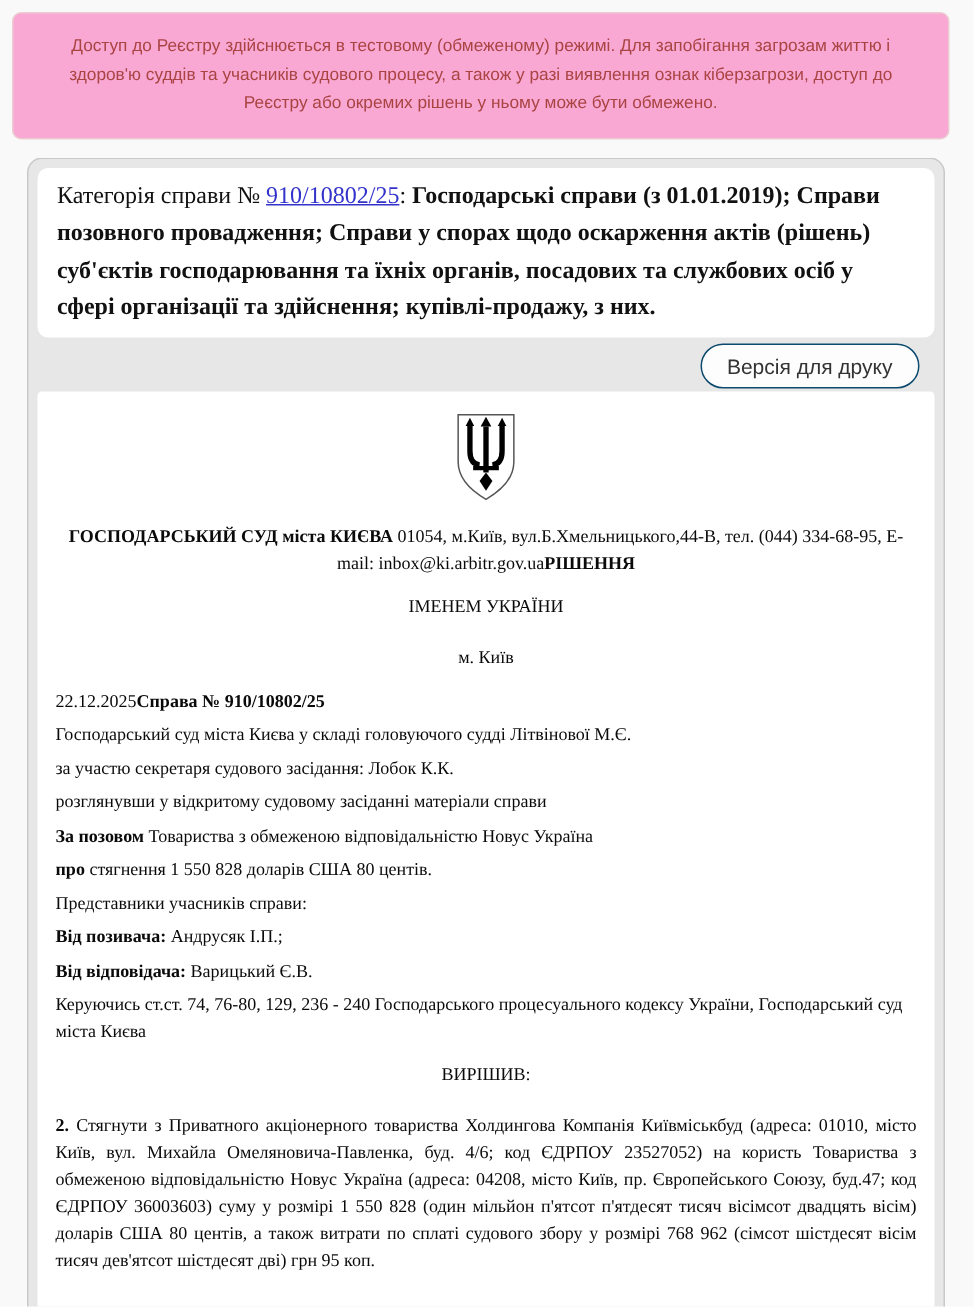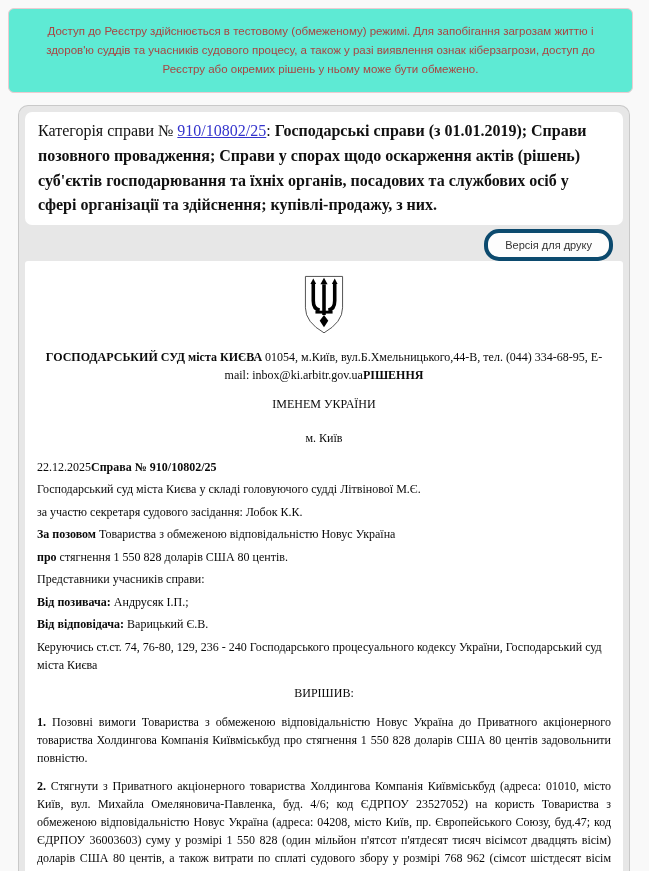--- a/index.html
+++ b/index.html
@@ -2,21 +2,21 @@
 <html lang="uk"><head>
 <meta charset="utf-8">
 <style>
   * { box-sizing: border-box; margin: 0; padding: 0; }
   html, body { width: 649px; height: 871px; overflow: hidden; }
   body { background: #f9f9f9; font-family: "Liberation Sans", sans-serif; }
 
   
   .banner {
     margin: 8px 16px 12px 8px;
-    background: #5eead4;
+    background: #f9a8d4;
     border: 1px solid #ebccd1;
     border-radius: 6px;
     color: #a94442;
     font-size: 11.5px;
     line-height: 1.65;
     text-align: center;
     padding: 13px 34px;
   }
 
   
@@ -41,25 +41,25 @@
   }
   .meta-card p { margin: 0 0 1px; }
   .meta-card b { font-weight: bold; }
   .case-link { color: #3333cc; text-decoration: underline; cursor: pointer; }
 
   .toolbar { height: 36px; position: relative; }
   .print-btn {
     position: absolute;
     right: 10px; top: 4px;
     background: #fdfdfd;
-    border: 4px solid #0c4a6e;
+    border: 1px solid #0c4a6e;
     border-radius: 15px;
     padding: 6px 17px;
     font-family: "Liberation Sans", sans-serif;
-    font-size: 11px;
+    font-size: 14px;
     color: #333;
     cursor: pointer;
   }
 
   
   .doc-card {
     background: #ffffff;
     border-radius: 3px 3px 0 0;
     margin: 0;
     padding: 10px 12px 30px;
@@ -117,29 +117,29 @@
     <div class="spacer-sm"></div>
     <p class="center bold">ІМЕНЕМ УКРАЇНИ</p>
     <div class="spacer-sm"></div>
     <div class="spacer-sm"></div>
     <p class="center">м. Київ</p>
     <div class="spacer-sm"></div>
 
     <p><span>22.12.2025</span><b>Справа № 910/10802/25</b></p>
     <p class="bold">Господарський суд міста Києва у складі головуючого судді Літвінової М.Є.</p>
     <p class="bold">за участю секретаря судового засідання: Лобок К.К.</p>
+    <p class="bold">розглянувши у відкритому судовому засіданні матеріали справи</p>
     <p><b>За позовом</b> <span>Товариства з обмеженою відповідальністю Новус Україна</span></p>
     <p><b>про</b> <span>стягнення 1 550 828 доларів США 80 центів.</span></p>
     <p class="bold">Представники учасників справи:</p>
     <p><b>Від позивача:</b> <span>Андрусяк І.П.;</span></p>
     <p><b>Від відповідача:</b> <span>Варицький Є.В.</span></p>
     <p>Керуючись ст.ст. 74, 76-80, 129, 236 - 240 Господарського процесуального кодексу України, Господарський суд міста Києва</p>
 
     <div class="spacer-sm"></div>
     <p class="center bold">ВИРІШИВ:</p>
     <div class="spacer-sm"></div>
 
-    <p class="just"><b>1.</b> <span>Позовні вимоги Товариства з обмеженою відповідальністю Новус Україна до Приватного акціонерного товариства Холдингова Компанія Київміськбуд про стягнення 1 550 828 доларів США 80 центів задовольнити повністю.</span></p>
     <div class="spacer-sm"></div>
     <p class="just"><b>2.</b> <span>Стягнути з Приватного акціонерного товариства Холдингова Компанія Київміськбуд (адреса: 01010, місто Київ, вул. Михайла Омеляновича-Павленка, буд. 4/6; код ЄДРПОУ 23527052) на користь Товариства з обмеженою відповідальністю Новус Україна (адреса: 04208, місто Київ, пр. Європейського Союзу, буд.47; код ЄДРПОУ 36003603) суму у розмірі 1 550 828 (один мільйон п'ятсот п'ятдесят тисяч вісімсот двадцять вісім) доларів США 80 центів, а також витрати по сплаті судового збору у розмірі 768 962 (сімсот шістдесят вісім тисяч дев'ятсот шістдесят дві) грн 95 коп.</span></p>
 
   </div>
 </div>
 
 </body></html>

